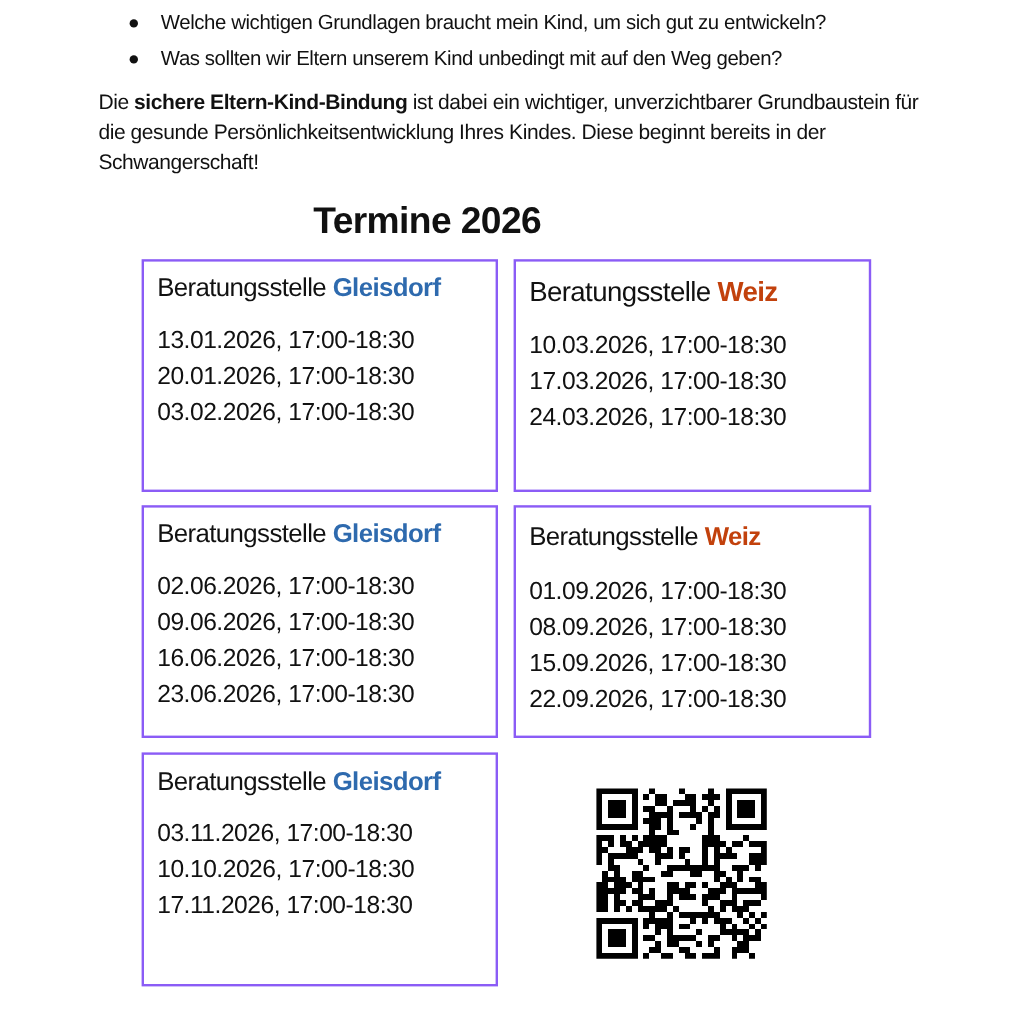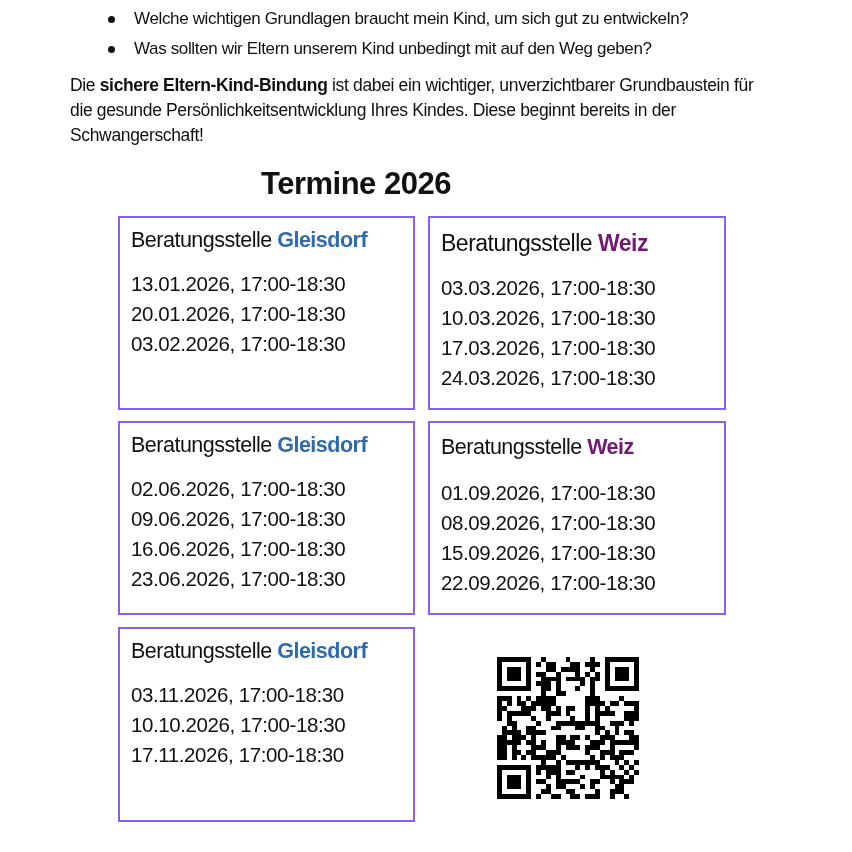--- a/index.html
+++ b/index.html
@@ -1,28 +1,28 @@
 <!DOCTYPE html>
 <html><head>
 <meta charset="utf-8">
 <style>
   html, body { margin:0; padding:0; background:#ffffff; }
   body { width:852px; height:852px; position:relative; overflow:hidden;
          font-family: "Liberation Sans", "DejaVu Sans", sans-serif; color:#111; }
   .bullets { position:absolute; left:108px; top:4px; margin:0; padding:0; list-style:none; }
   .bullets li { position:relative; padding-left:26px; font-size:17px; line-height:30px; letter-spacing:-0.35px; }
   .bullets li .dot { position:absolute; left:0; top:12px; width:7px; height:7px; border-radius:50%; background:#111; }
-  .para { position:absolute; left:70px; top:73px; width:700px; font-size:17.5px; line-height:25px; letter-spacing:-0.35px; }
+  .para { position:absolute; left:82px; top:73px; width:700px; font-size:17.5px; line-height:25px; letter-spacing:-0.35px; }
   .para b { font-weight:bold; }
   .title { position:absolute; left:0; width:712px; top:166px; text-align:center; font-size:31px; font-weight:bold; letter-spacing:-0.5px; }
   .box { position:absolute; border:2px solid #8b5cf6; box-sizing:border-box; background:#fff; }
   .box .head { position:absolute; left:11px; font-size:21.5px; letter-spacing:-0.5px; white-space:nowrap; }
   .box .loc { font-weight:bold; }
   .box .loc.blue { color:#2e6aae; }
-  .box .loc.green { color:#701a75; }
+  .box .loc.green { color:#c2410c; }
   .box .dates { position:absolute; left:11px; margin:0; padding:0; list-style:none; }
   .box .dates li { font-size:20.5px; line-height:30px; letter-spacing:-0.4px; white-space:nowrap; }
   .qr { position:absolute; left:497px; top:657px; width:142px; height:142px; }
 </style>
 </head>
 <body>
 
 <ul class="bullets">
   <li><span class="dot"></span><span>Welche wichtigen Grundlagen braucht mein Kind, um sich gut zu entwickeln?</span></li>
   <li><span class="dot"></span><span>Was sollten wir Eltern unserem Kind unbedingt mit auf den Weg geben?</span></li>
@@ -37,21 +37,20 @@
   <ul class="dates" style="top:51px;">
     <li>13.01.2026, 17:00-18:30</li>
     <li>20.01.2026, 17:00-18:30</li>
     <li>03.02.2026, 17:00-18:30</li>
   </ul>
 </div>
 
 <div class="box" style="left:428px; top:216px; width:298px; height:194px;">
   <div class="head" style="top:12px; font-size:23px;"><span>Beratungsstelle </span><span class="loc green">Weiz</span></div>
   <ul class="dates" style="top:55px;">
-    <li>03.03.2026, 17:00-18:30</li>
     <li>10.03.2026, 17:00-18:30</li>
     <li>17.03.2026, 17:00-18:30</li>
     <li>24.03.2026, 17:00-18:30</li>
   </ul>
 </div>
 
 <div class="box" style="left:118px; top:421px; width:297px; height:194px;">
   <div class="head" style="top:10px;"><span>Beratungsstelle </span><span class="loc blue">Gleisdorf</span></div>
   <ul class="dates" style="top:51px;">
     <li>02.06.2026, 17:00-18:30</li>

